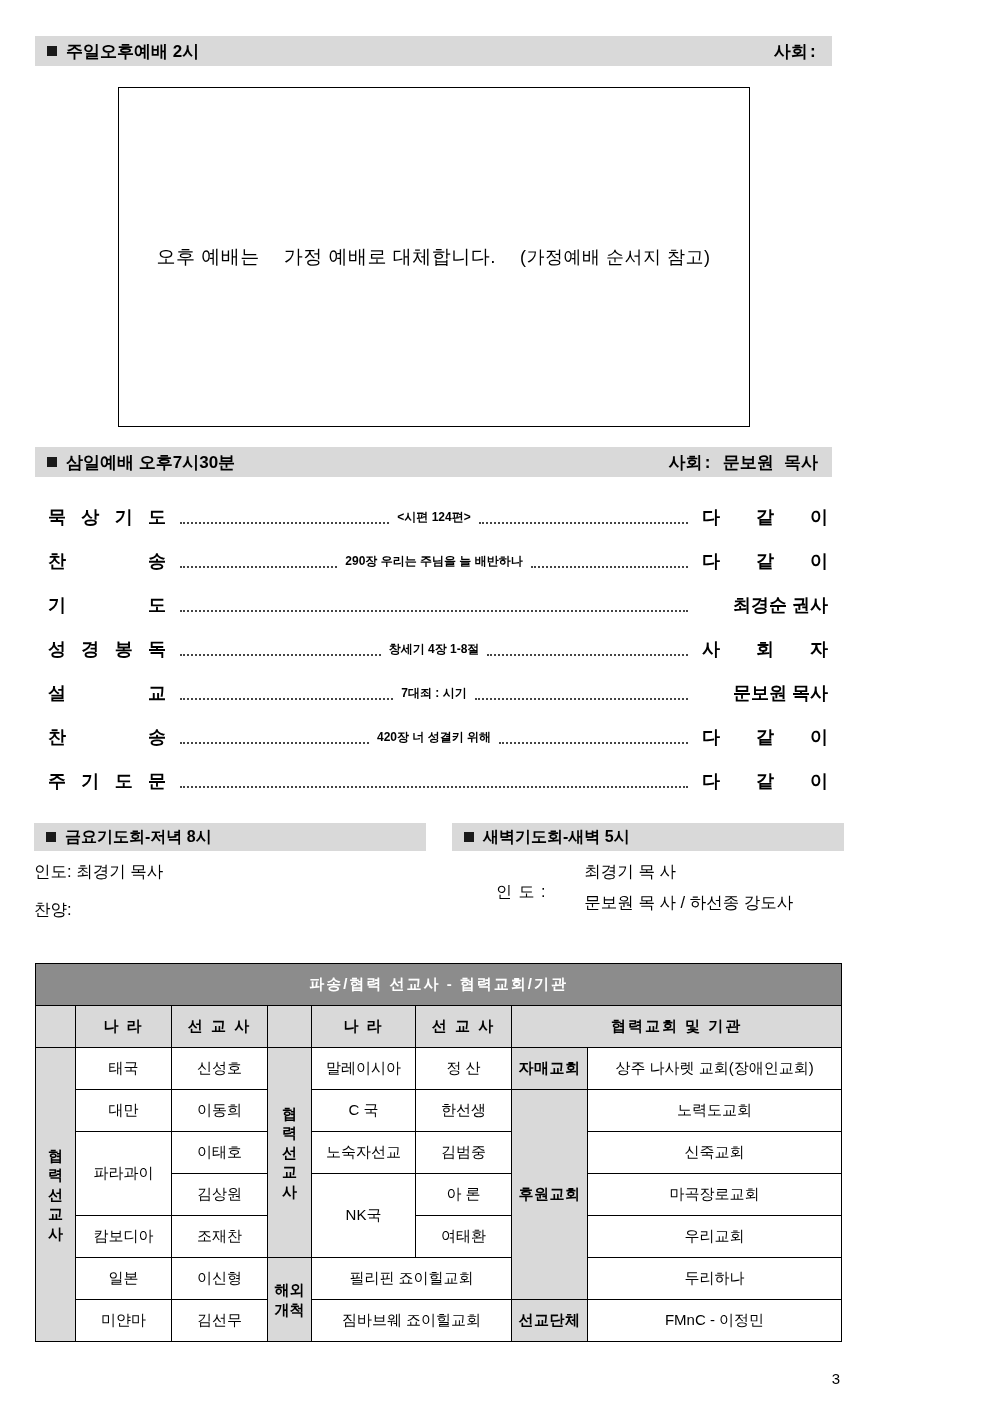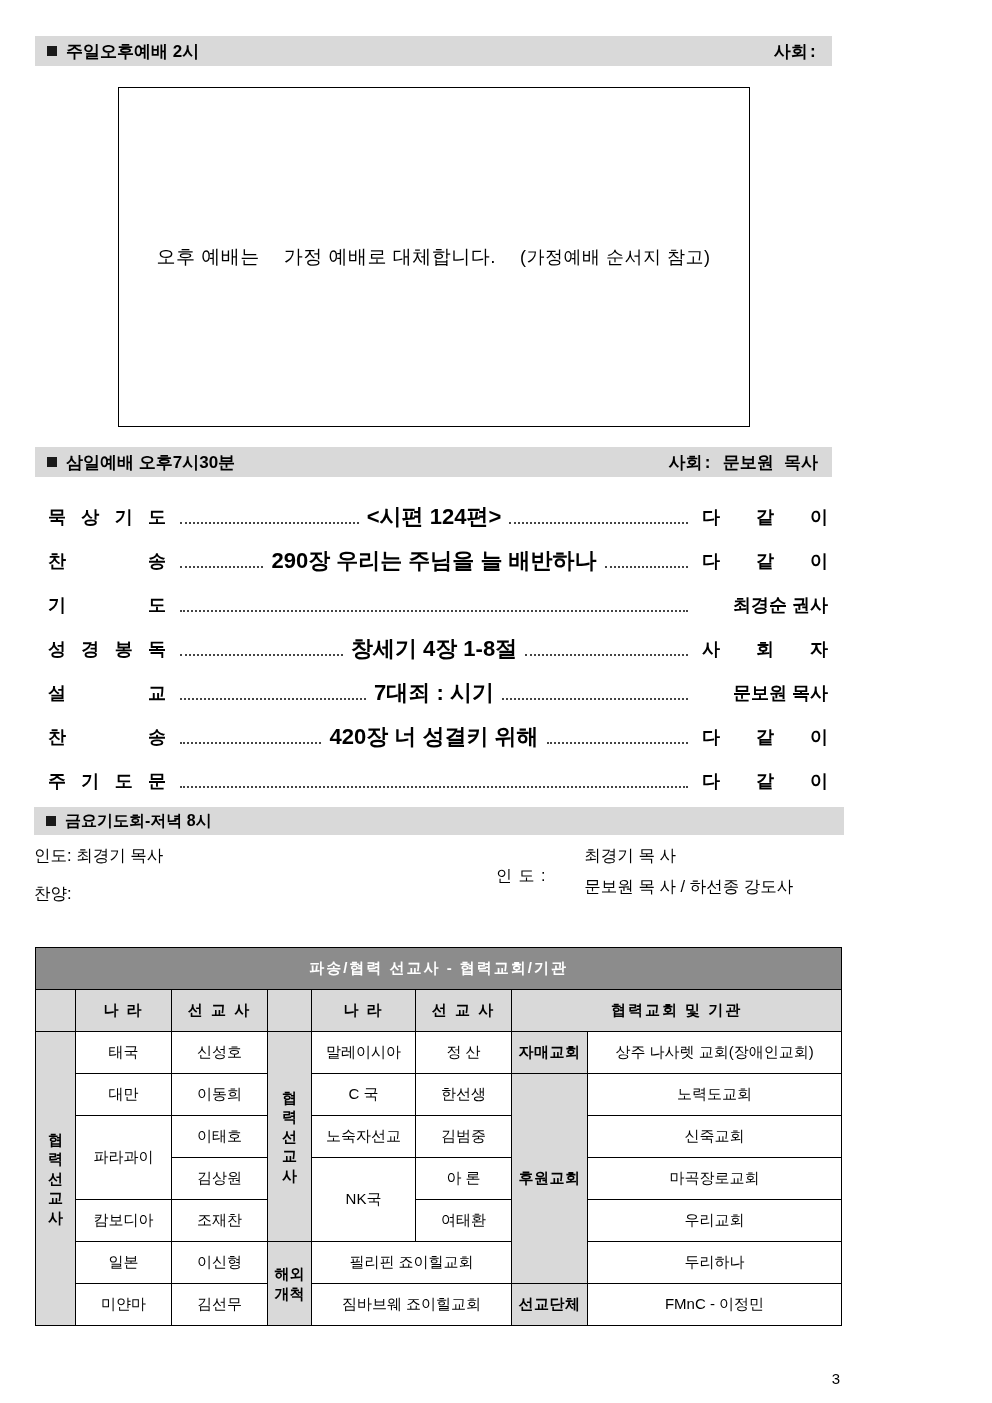--- a/index.html
+++ b/index.html
@@ -109,39 +109,39 @@
   }
   .dots {
     flex: 1 1 auto;
     border-bottom: 2px dotted #444;
     height: 11px;
     margin: 0 8px;
     min-width: 10px;
   }
   .ord-title {
     white-space: nowrap;
-    font-size: 22px;
+    font-size: 12px;
     font-weight: bold;
   }
   .ord-person {
     width: 126px;
     flex: 0 0 126px;
     display: flex;
     justify-content: space-between;
     text-align: right;
     white-space: nowrap;
     font-size: 18px;
     font-weight: bold;
   }
   .ord-person.tight { display: block; text-align: right; }
 
   
   .two-bars {
     display: flex;
-    margin-top: 4px;
+    margin-top: 20px;
     padding: 0 18px 0 34px;
     gap: 26px;
   }
   .two-bars .bar {
     flex: 1 1 0;
     height: 28px;
     font-size: 16px;
   }
   .two-cols {
     display: flex;
@@ -399,20 +399,26 @@
         <span>이</span>
       </div>
     </div>
   </div>
 
   <div class="two-bars">
     <div class="bar">
       <div class="left">
         <span class="sq"></span>
         <span>금요기도회-저녁 8시</span>
+      </div>
+    </div>
+    <div class="bar">
+      <div class="left">
+        <span class="sq"></span>
+        <span>새벽기도회-새벽 5시</span>
       </div>
     </div>
   </div>
 
   <div class="two-cols">
     <div class="col">
       <div class="kv-line">인도: 최경기 목사</div>
       <div class="kv-line">찬양:</div>
     </div>
     <div class="col">

